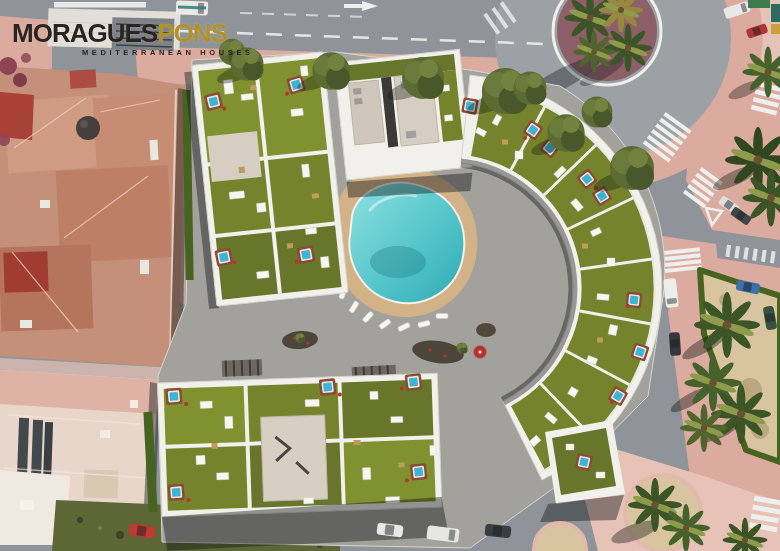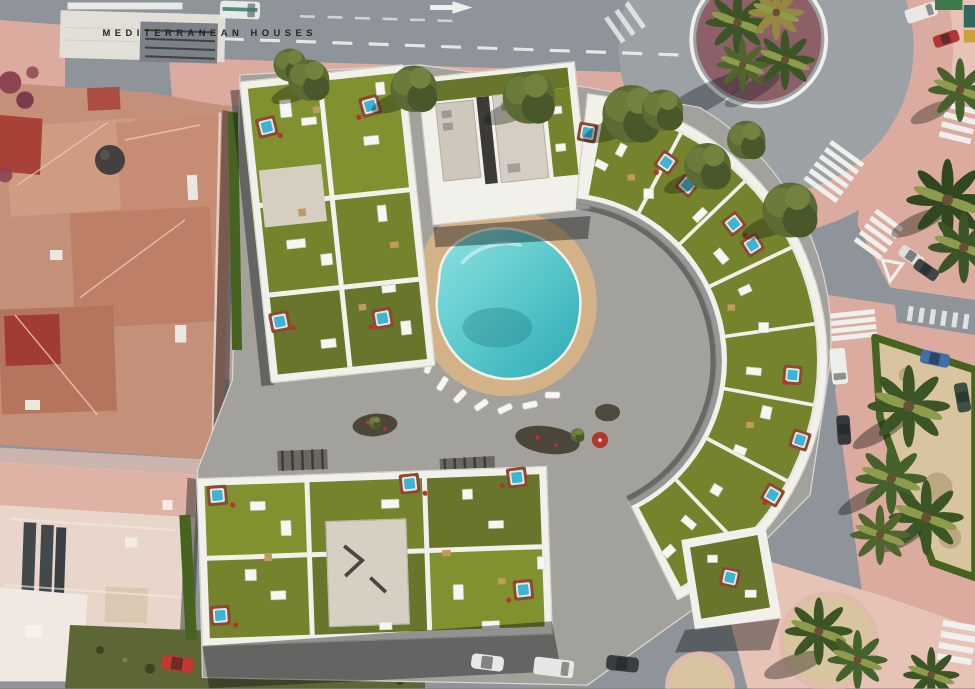--- a/index.html
+++ b/index.html
@@ -494,15 +494,16 @@
     <use href="#car" transform="translate(741,216) rotate(35) scale(0.8)" color="#42464a"></use>
     <use href="#van" transform="translate(737,10) rotate(-18) scale(0.8)" color="#e8e8e4"></use>
     <use href="#car" transform="translate(757,31) rotate(-18) scale(0.8)" color="#b03636"></use>
     <rect x="748" y="0" width="22" height="8" fill="#3f7a4f"></rect>
     <rect x="771" y="4" width="9" height="18" fill="#2e6b5e"></rect>
     <rect x="771" y="24" width="9" height="10" fill="#c9a13b"></rect>
   </g>
 </svg>
 
 <div class="logo">
+  <div class="logo-line1"><span>MORAGUES</span><span class="gold">PONS</span></div>
   <div class="logo-tagline">MEDITERRANEAN HOUSES</div>
 </div>
 </div>
 
 </body></html>

